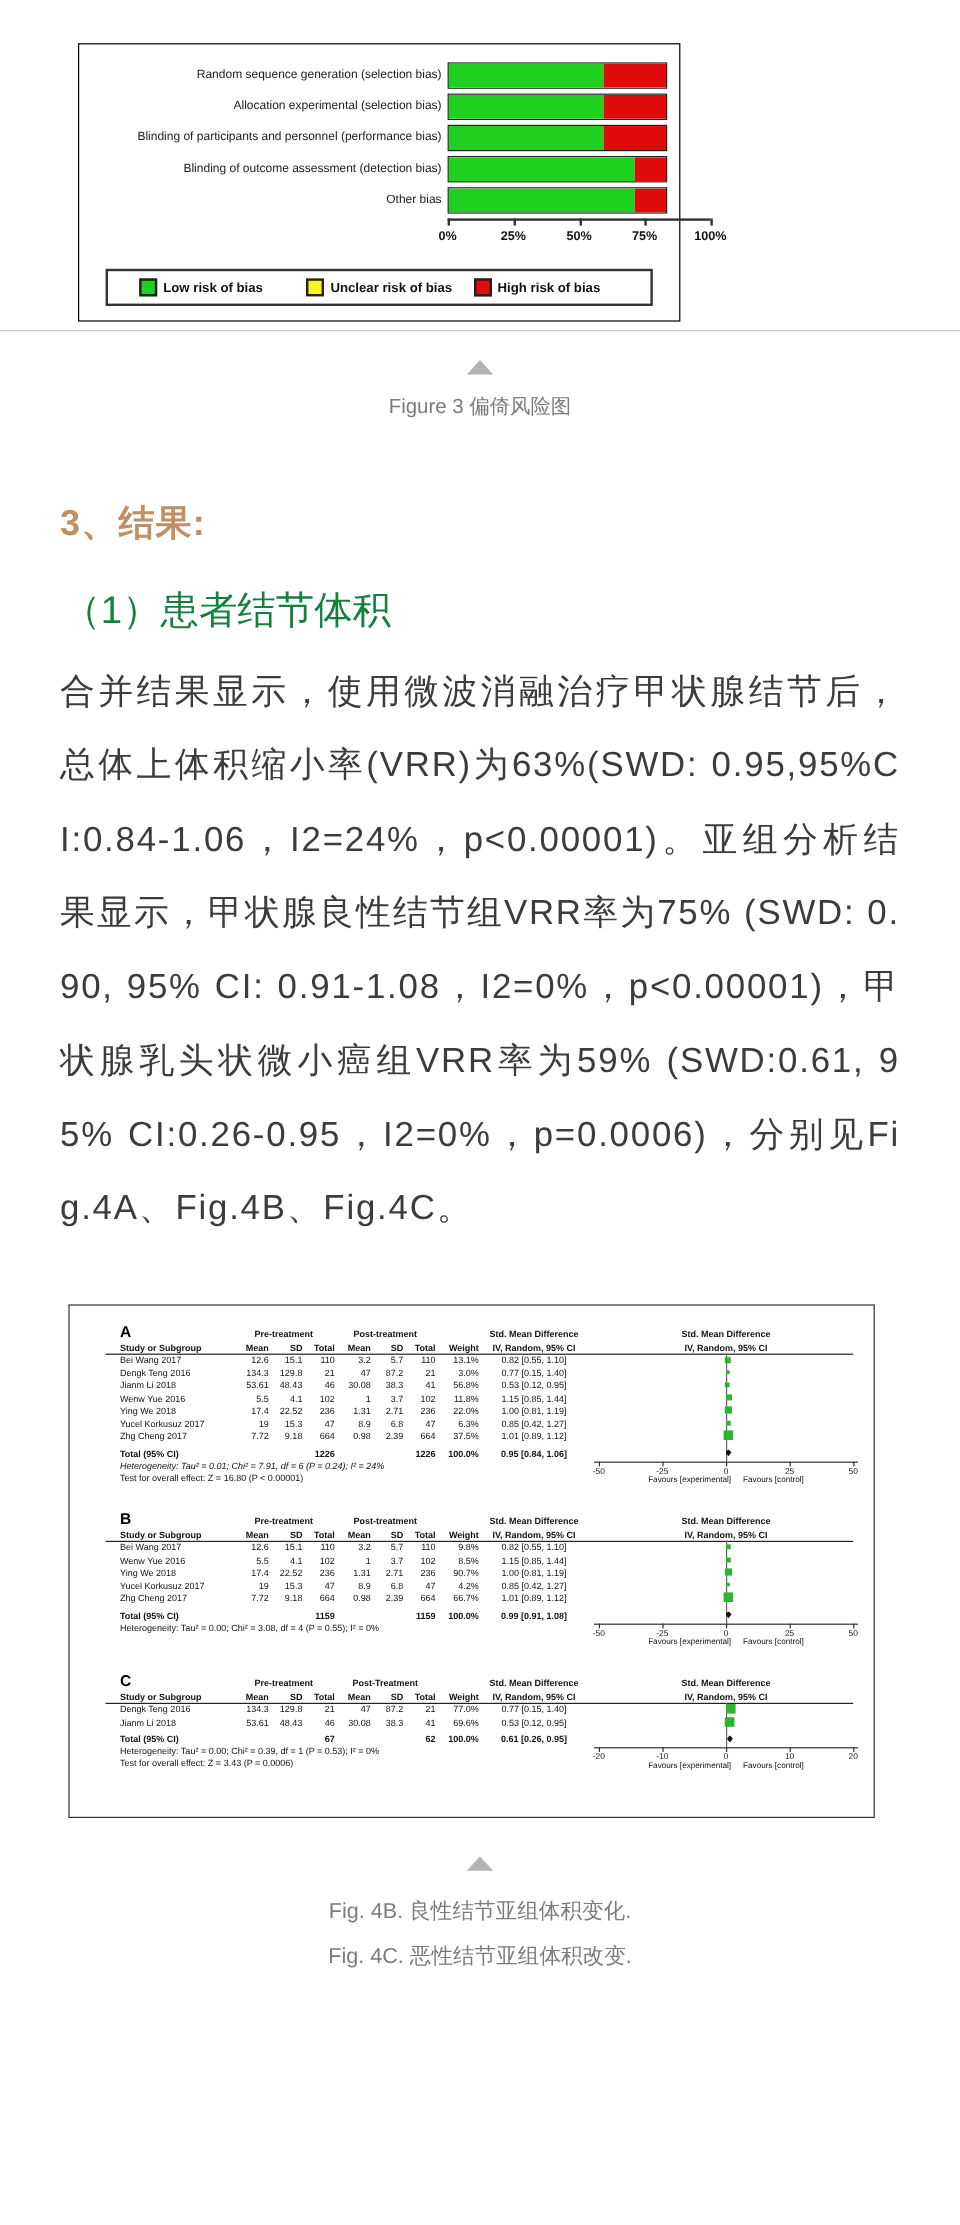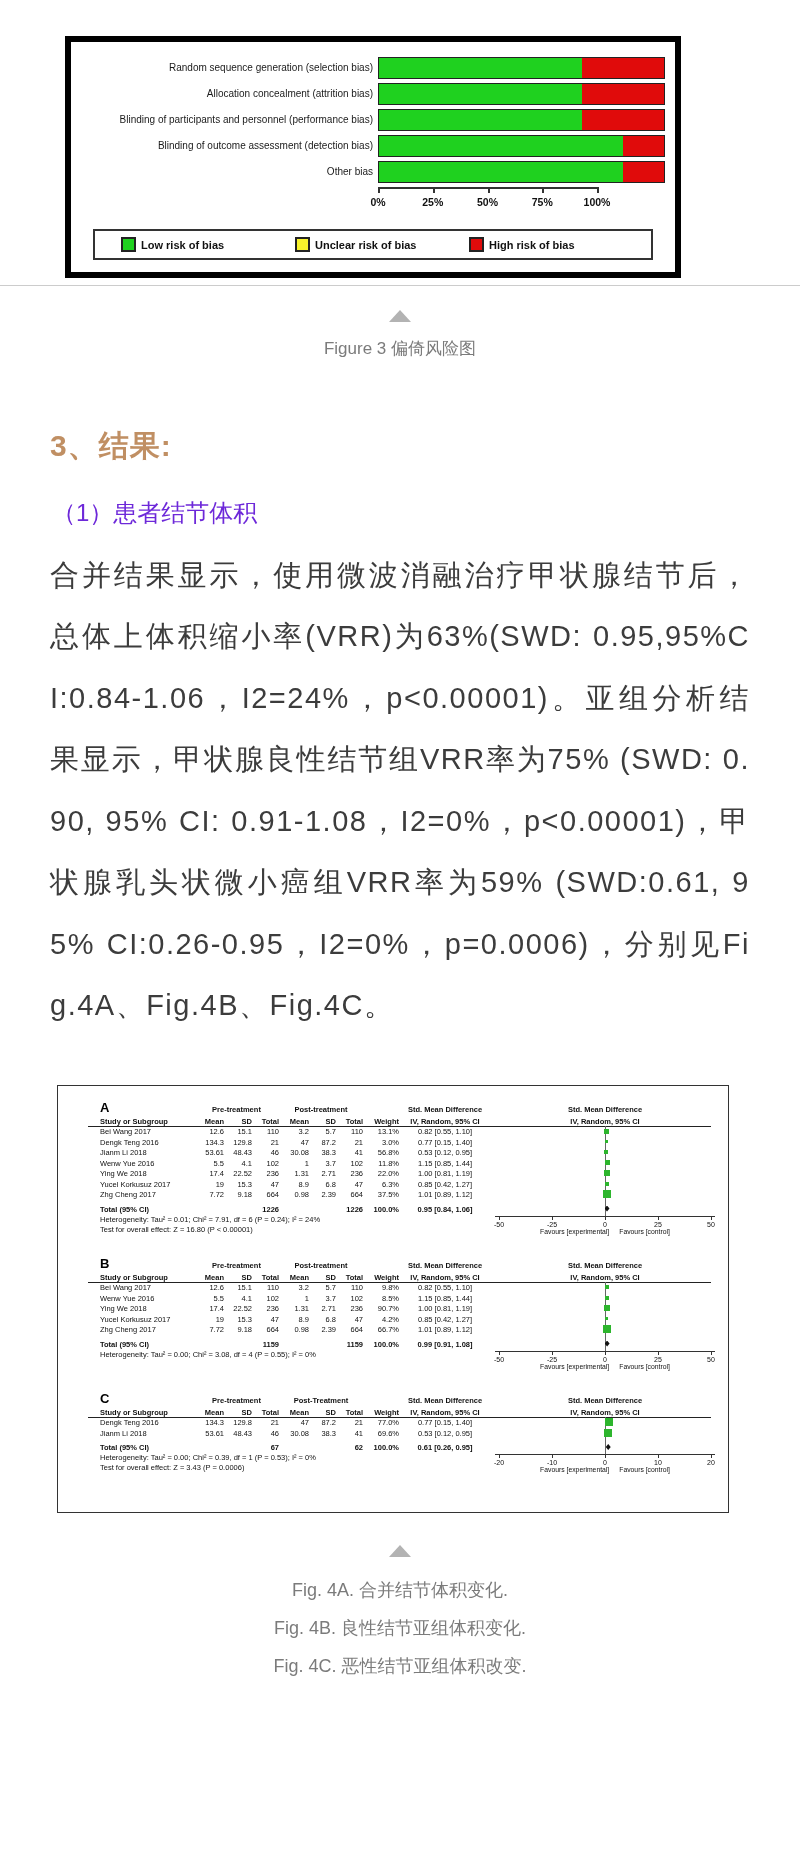--- a/index.html
+++ b/index.html
@@ -1,19 +1,19 @@
 <!DOCTYPE html>
 <html><head>
 <meta charset="utf-8">
 <style>
   html,body{margin:0;padding:0;}
   body{width:800px;min-height:1854px;background:#ffffff;font-family:"Liberation Sans",sans-serif;color:#333;}
 
   
-  .fig3-card{margin:36px 0 0 65px;width:616px;border:6px solid #000000;background:#fff;
+  .fig3-card{margin:36px 0 0 65px;width:502px;border:1px solid #000000;background:#fff;
              padding:12px 0 8px 0;box-sizing:border-box;}
   .rob-row{display:flex;align-items:center;height:24px;margin:2px 0;padding:0 10px 0 6px;}
   .rob-label{width:296px;text-align:right;font-size:10px;color:#1a1a1a;padding-right:5px;line-height:1.05;}
   .rob-bar{flex:1;height:20px;border:1px solid #222;display:flex;overflow:hidden;background:#fff;}
   .rob-seg{height:100%;}
   .rob-axis{margin-left:307px;width:219px;position:relative;height:30px;margin-top:3px;}
   .rob-axis-base{position:absolute;top:0;left:0;right:0;border-top:2px solid #333;}
   .rob-tick{position:absolute;top:0;height:6px;border-left:2px solid #333;}
   .rob-tick-label{position:absolute;top:9px;transform:translateX(-50%);font-size:10.5px;font-weight:700;color:#111;white-space:nowrap;}
   .rob-legend{margin:12px 22px 4px 22px;border:2px solid #333;display:flex;padding:6px 8px 6px 26px;}
@@ -21,21 +21,21 @@
   .leg-sw{width:15px;height:15px;border:2px solid #222;margin-right:5px;box-sizing:border-box;flex:none;}
   .divider{margin-top:7px;border-top:1px solid #cccccc;width:100%;}
 
   .tri{width:0;height:0;border-left:11px solid transparent;border-right:11px solid transparent;
        border-bottom:12px solid #b3b3b3;margin:24px auto 0 auto;}
   .fig3-caption{text-align:center;font-size:17px;color:#7b7b7b;margin-top:15px;
                 font-family:"Liberation Sans",sans-serif;}
 
   
   .results-heading{margin:66px 0 0 50px;font-size:30px;font-weight:700;color:#c08f63;letter-spacing:1px;}
-  .results-sub{margin:30px 0 0 52px;font-size:24px;color:#6d28d9;}
+  .results-sub{margin:30px 0 0 52px;font-size:32px;color:#15803d;}
   .body-par{margin:16px 50px 0 50px;font-size:29px;color:#3c3c3c;line-height:2.12;
             text-align:justify;letter-spacing:1.5px;word-break:break-all;}
 
   
   .forest-card{margin:48px 0 0 57px;width:672px;border:1.5px solid #333;background:#fff;
                padding:14px 8px 18px 30px;box-sizing:border-box;}
   .panel{position:relative;font-size:7.5px;color:#111;margin-bottom:14px;line-height:1;}
   .hdr{width:623px;border-bottom:1px solid #222;}
   .h1,.h2{display:flex;align-items:flex-end;}
   .h1{height:14px;}
@@ -65,21 +65,21 @@
 <div class="fig3-card">
   <div id="rob-rows">
       <div class="rob-row">
         <div class="rob-label">Random sequence generation (selection bias)</div>
         <div class="rob-bar">
           <div class="rob-seg" style="width: 71.4%; background: rgb(31, 209, 31);"></div>
           <div class="rob-seg" style="width: 28.6%; background: rgb(224, 11, 11);"></div>
         </div>
       </div>
       <div class="rob-row">
-        <div class="rob-label">Allocation concealment (attrition bias)</div>
+        <div class="rob-label">Allocation experimental (selection bias)</div>
         <div class="rob-bar">
           <div class="rob-seg" style="width: 71.4%; background: rgb(31, 209, 31);"></div>
           <div class="rob-seg" style="width: 28.6%; background: rgb(224, 11, 11);"></div>
         </div>
       </div>
       <div class="rob-row">
         <div class="rob-label">Blinding of participants and personnel (performance bias)</div>
         <div class="rob-bar">
           <div class="rob-seg" style="width: 71.4%; background: rgb(31, 209, 31);"></div>
           <div class="rob-seg" style="width: 28.6%; background: rgb(224, 11, 11);"></div>
@@ -243,21 +243,21 @@
         <div class="cell" style="width: 106px; text-align: left; padding-left: 12px; font-weight: 700;">Total (95% CI)</div>
         <div class="cell" style="width: 30px; text-align: right; font-weight: 700;"></div>
         <div class="cell" style="width: 28px; text-align: right; font-weight: 700;"></div>
         <div class="cell" style="width: 27px; text-align: right; font-weight: 700;">1226</div>
         <div class="cell" style="width: 30px; text-align: right; font-weight: 700;"></div>
         <div class="cell" style="width: 27px; text-align: right; font-weight: 700;"></div>
         <div class="cell" style="width: 27px; text-align: right; font-weight: 700;">1226</div>
         <div class="cell" style="width: 36px; text-align: right; font-weight: 700;">100.0%</div>
         <div class="cell" style="width: 92px; text-align: center; font-weight: 700;">0.95 [0.84, 1.06]</div>
       </div>
-      <div class="meta" style="padding-left: 12px;">Heterogeneity: Tau² = 0.01; Chi² = 7.91, df = 6 (P = 0.24); I² = 24%</div>
+      <div class="meta" style="padding-left: 12px; font-style: italic;">Heterogeneity: Tau² = 0.01; Chi² = 7.91, df = 6 (P = 0.24); I² = 24%</div>
       <div class="meta" style="padding-left: 12px;">Test for overall effect: Z = 16.80 (P &lt; 0.00001)</div>
       <div class="zero-line" style="left: 517px; top: 26px; height: 90px;"></div>
       <div class="whisker" style="left: 518.166px; width: 1.5px; top: 30.75px;"></div>
       <div class="sq" style="width: 5px; height: 5px; left: 516.238px; top: 28.75px;"></div>
       <div class="whisker" style="left: 517.318px; width: 2.65px; top: 41.25px;"></div>
       <div class="sq" style="width: 3.25px; height: 3.25px; left: 517.007px; top: 40.125px;"></div>
       <div class="whisker" style="left: 517.254px; width: 1.7596px; top: 51.75px;"></div>
       <div class="sq" style="width: 4px; height: 4px; left: 516.124px; top: 50.25px;"></div>
       <div class="whisker" style="left: 518.802px; width: 1.5px; top: 62.25px;"></div>
       <div class="sq" style="width: 5px; height: 5px; left: 516.938px; top: 60.25px;"></div>
@@ -478,18 +478,17 @@
         <div class="ftick-label" style="left: 159px;">10</div>
         <div class="ftick" style="left: 212px;"></div>
         <div class="ftick-label" style="left: 212px;">20</div>
         <div class="favours"><span>Favours [experimental]</span><span>Favours [control]</span></div>
       </div>
     </div>
   </div>
 
 <div class="tri" style="margin-top:32px;"></div>
 <div class="fig4-captions" id="fig4-captions">
-    <div>Fig. 4A. 合并结节体积变化.</div>
     <div>Fig. 4B. 良性结节亚组体积变化.</div>
     <div>Fig. 4C. 恶性结节亚组体积改变.</div>
   </div>
 
 <div style="height:30px;"></div>
 
 </body></html>

